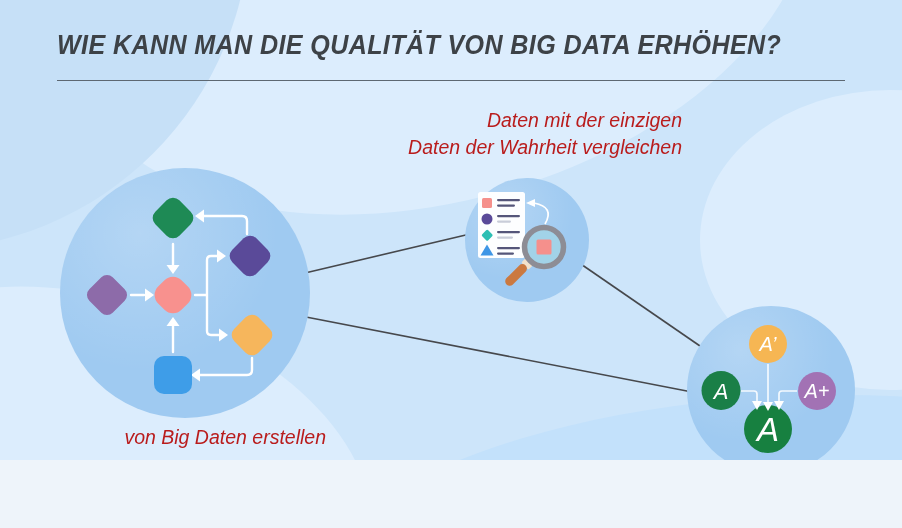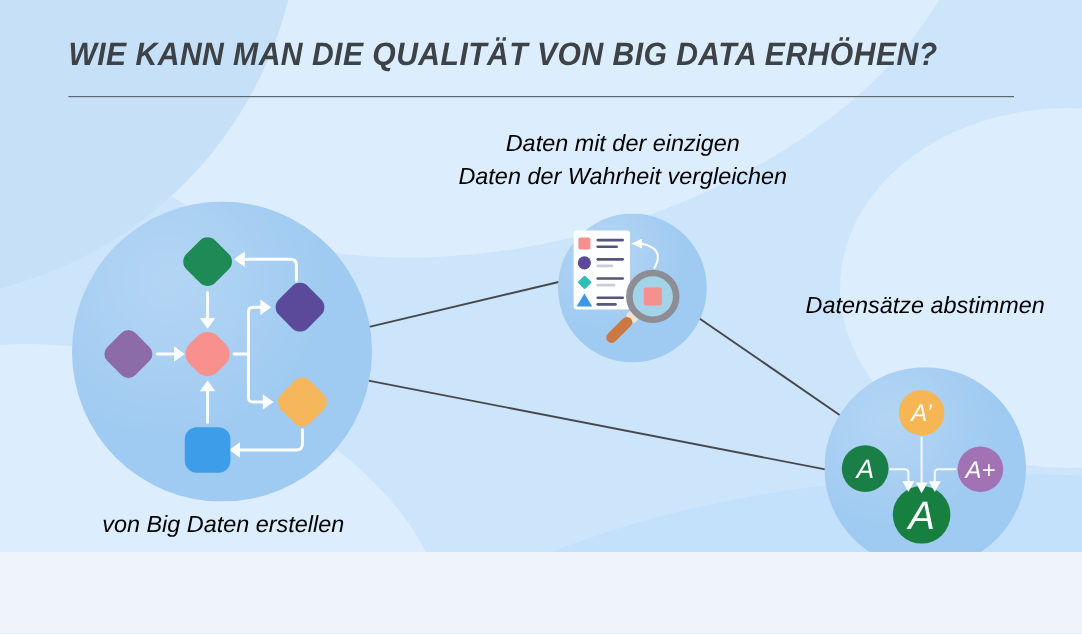--- a/index.html
+++ b/index.html
@@ -22,21 +22,21 @@
   .connectors{position:absolute;left:0;top:0;}
 
   .circle{position:absolute;border-radius:50%;
     background:radial-gradient(circle at 32% 26%, rgba(255,255,255,.22) 0%, rgba(255,255,255,0) 55%), #9fcaf1;}
   .circle-model{left:60px;top:168px;width:250px;height:250px;}
   .circle-compare{left:465px;top:178px;width:124px;height:124px;}
   .circle-merge{left:687px;top:306px;width:168px;height:168px;}
   .circle svg{position:absolute;left:0;top:0;}
 
   .caption{
-    position:absolute;text-align:center;color:#000000;
+    position:absolute;text-align:right;color:#b91c1c;
     font-size:19.5px;line-height:27px;
   }
   .caption span{display:block;}
   .caption-compare{left:356px;top:107px;width:326px;}
   .caption-merge{left:640px;top:242px;width:262px;}
   .caption-model{left:46px;top:424px;width:280px;}
 
   svg text{font-family:"Liberation Sans",sans-serif;fill:#ffffff;}
 </style>
 </head>
@@ -140,19 +140,18 @@
       <text x="130" y="92" font-size="20" text-anchor="middle">A+</text>
       <text x="81" y="134.5" font-size="33" text-anchor="middle">A</text>
     </svg>
   </div>
 
   <div class="caption caption-compare">
     <span>Daten mit der einzigen</span>
     <span>Daten der Wahrheit vergleichen</span>
   </div>
   <div class="caption caption-merge">
-    <span>Datensätze abstimmen</span>
   </div>
   <div class="caption caption-model">
     <span>von Big Daten erstellen</span>
   </div>
 
 </div>
 
 </body></html>

